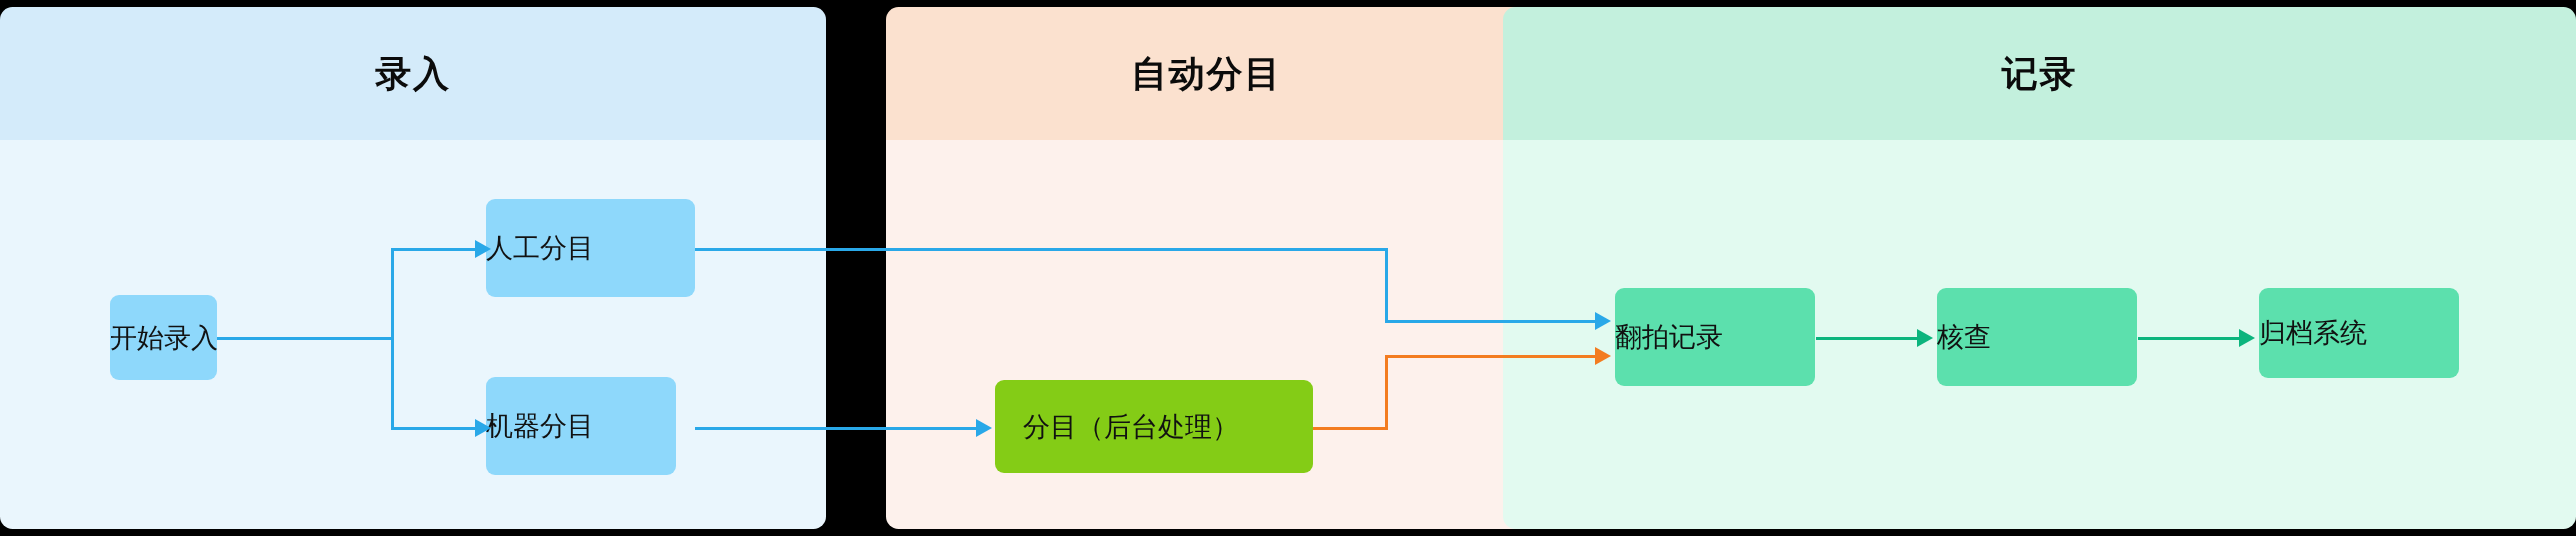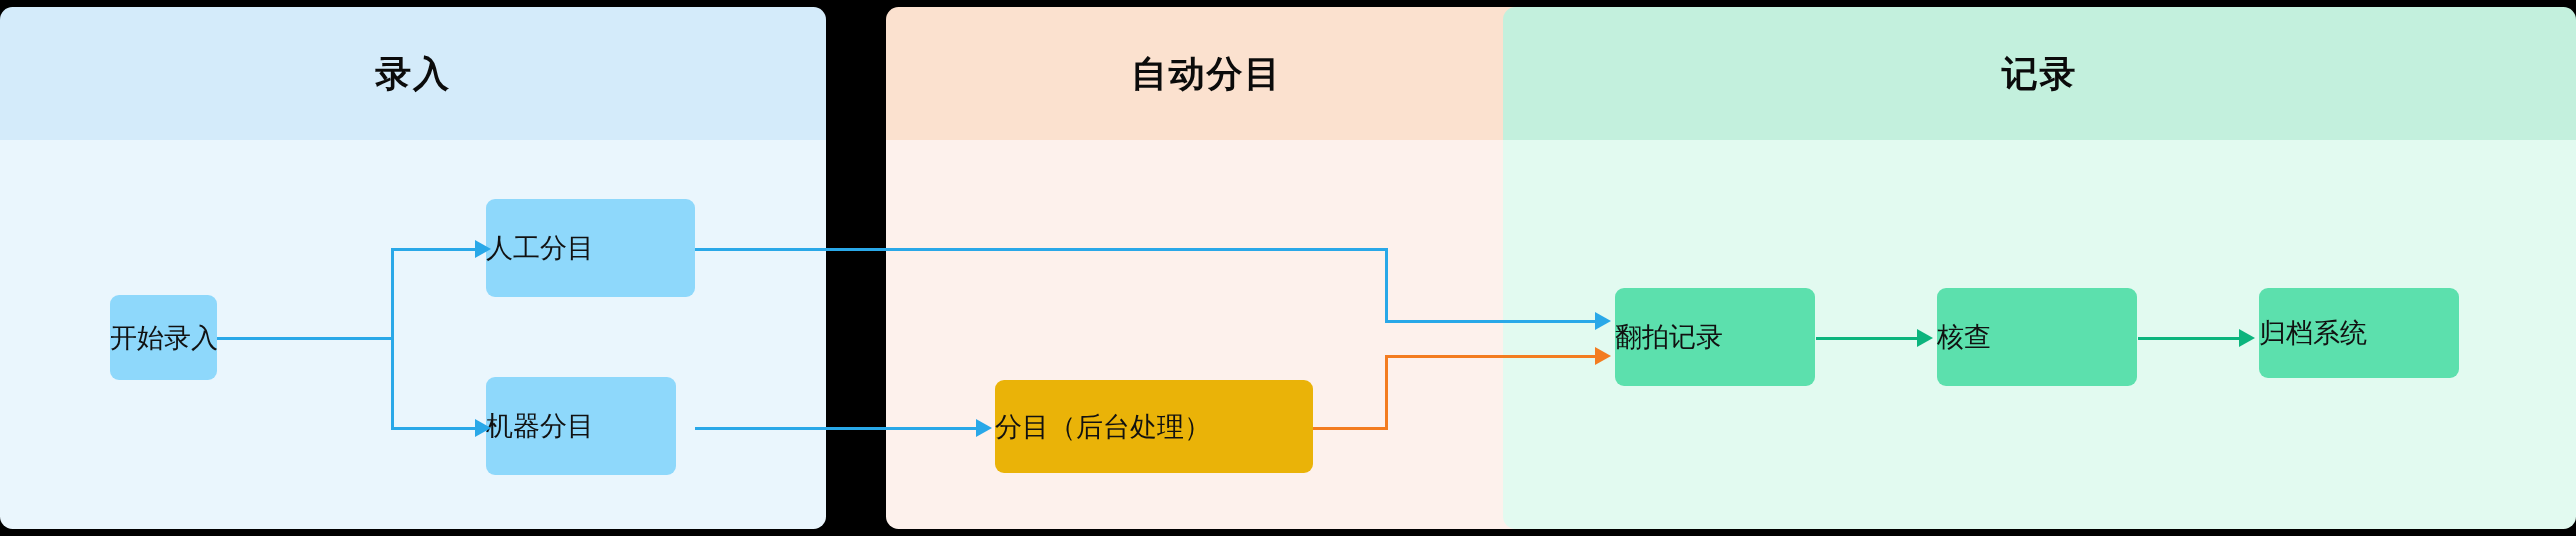--- a/index.html
+++ b/index.html
@@ -72,21 +72,21 @@
     display: flex;
     align-items: center;
     box-sizing: border-box;
     font-size: 27px;
     font-weight: 400;
     color: #111111;
     white-space: nowrap;
     z-index: 6;
   }
   .node.blue   { background: #8ed8fb; }
-  .node.orange { background: #eab308; }
+  .node.orange { background: #84cc16; padding-left: 28px; }
   .node.green  { background: #5ce0ad; }
 
   
   .seg {
     position: absolute;
     z-index: 5;
   }
   .seg.h { height: 2.7px; }
   .seg.v { width: 2.7px; }
   .seg.blue   { background: #29a8e8; }

